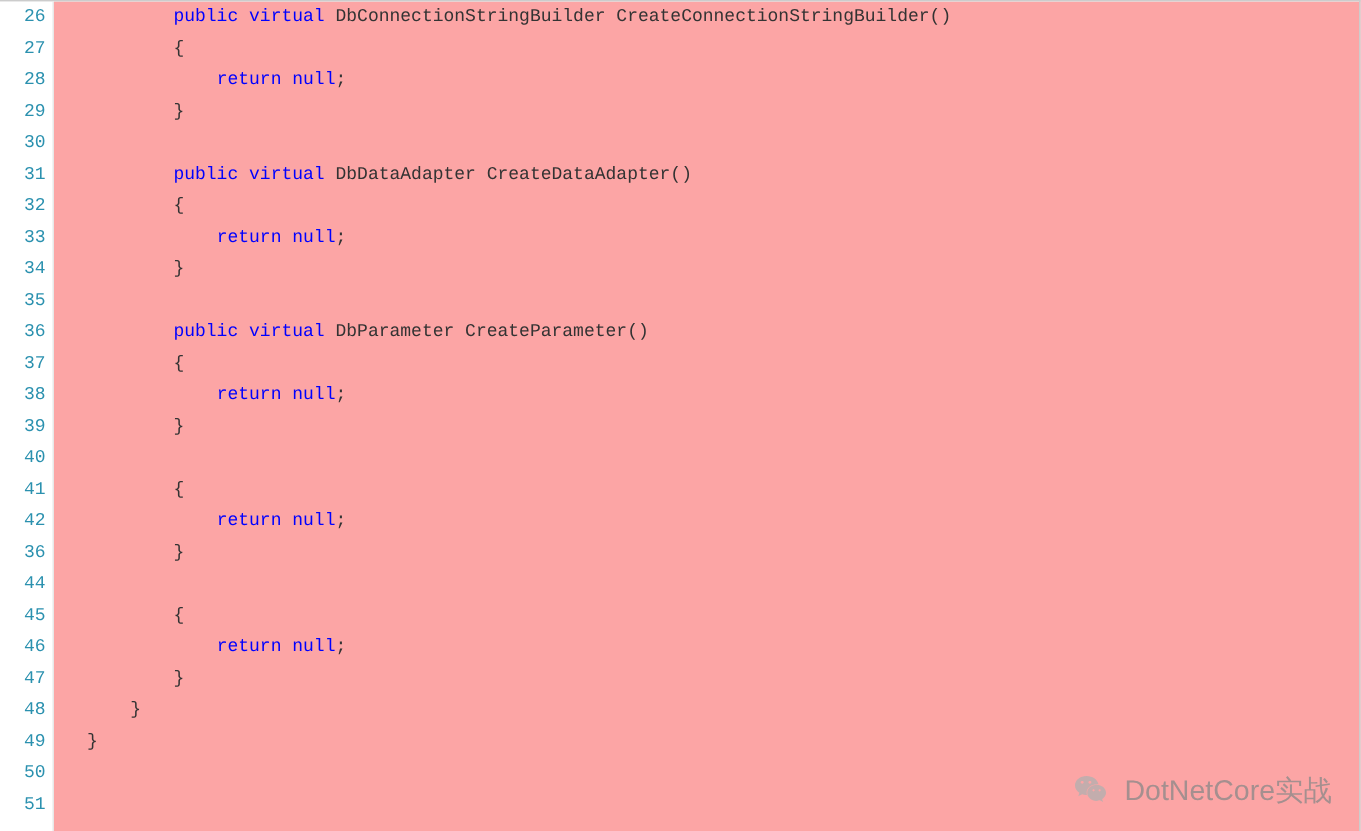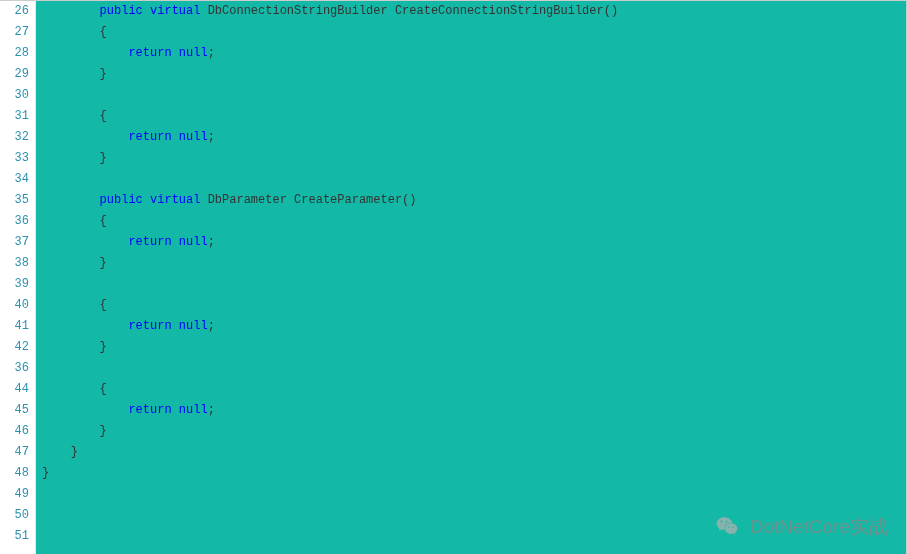--- a/index.html
+++ b/index.html
@@ -26,24 +26,25 @@
     text-align: right;
     color: #2b91af;
     padding-right: 6px;
     border-right: 1px solid #e8e8e8;
     flex-shrink: 0;
   }
   .gutter div, .code div.line {
     height: 21px;
     line-height: 21px;
     white-space: pre;
+    padding-left: 16px;
   }
   .code {
     flex: 1;
-    background: #14b8a6;
+    background: #fca5a5;
     padding-left: 6px;
     position: relative;
   }
   .code div.line { white-space: pre; }
   .kw { color: #0000ff; }
   .plain { color: #333; }
   .watermark {
     position: absolute;
     right: 18px;
     bottom: 14px;
@@ -96,20 +97,21 @@
       <div>49</div>
       <div>50</div>
       <div>51</div>
     </div>
   <div class="code" id="code">
       <div class="line">        <span class="kw">public</span> <span class="kw">virtual</span> <span class="plain">DbConnectionStringBuilder CreateConnectionStringBuilder()</span></div>
       <div class="line">        <span class="plain">{</span></div>
       <div class="line">            <span class="kw">return</span> <span class="kw">null</span><span class="plain">;</span></div>
       <div class="line">        <span class="plain">}</span></div>
       <div class="line"> </div>
+      <div class="line">        <span class="kw">public</span> <span class="kw">virtual</span> <span class="plain">DbDataAdapter CreateDataAdapter()</span></div>
       <div class="line">        <span class="plain">{</span></div>
       <div class="line">            <span class="kw">return</span> <span class="kw">null</span><span class="plain">;</span></div>
       <div class="line">        <span class="plain">}</span></div>
       <div class="line"> </div>
       <div class="line">        <span class="kw">public</span> <span class="kw">virtual</span> <span class="plain">DbParameter CreateParameter()</span></div>
       <div class="line">        <span class="plain">{</span></div>
       <div class="line">            <span class="kw">return</span> <span class="kw">null</span><span class="plain">;</span></div>
       <div class="line">        <span class="plain">}</span></div>
       <div class="line"> </div>
       <div class="line">        <span class="plain">{</span></div>

